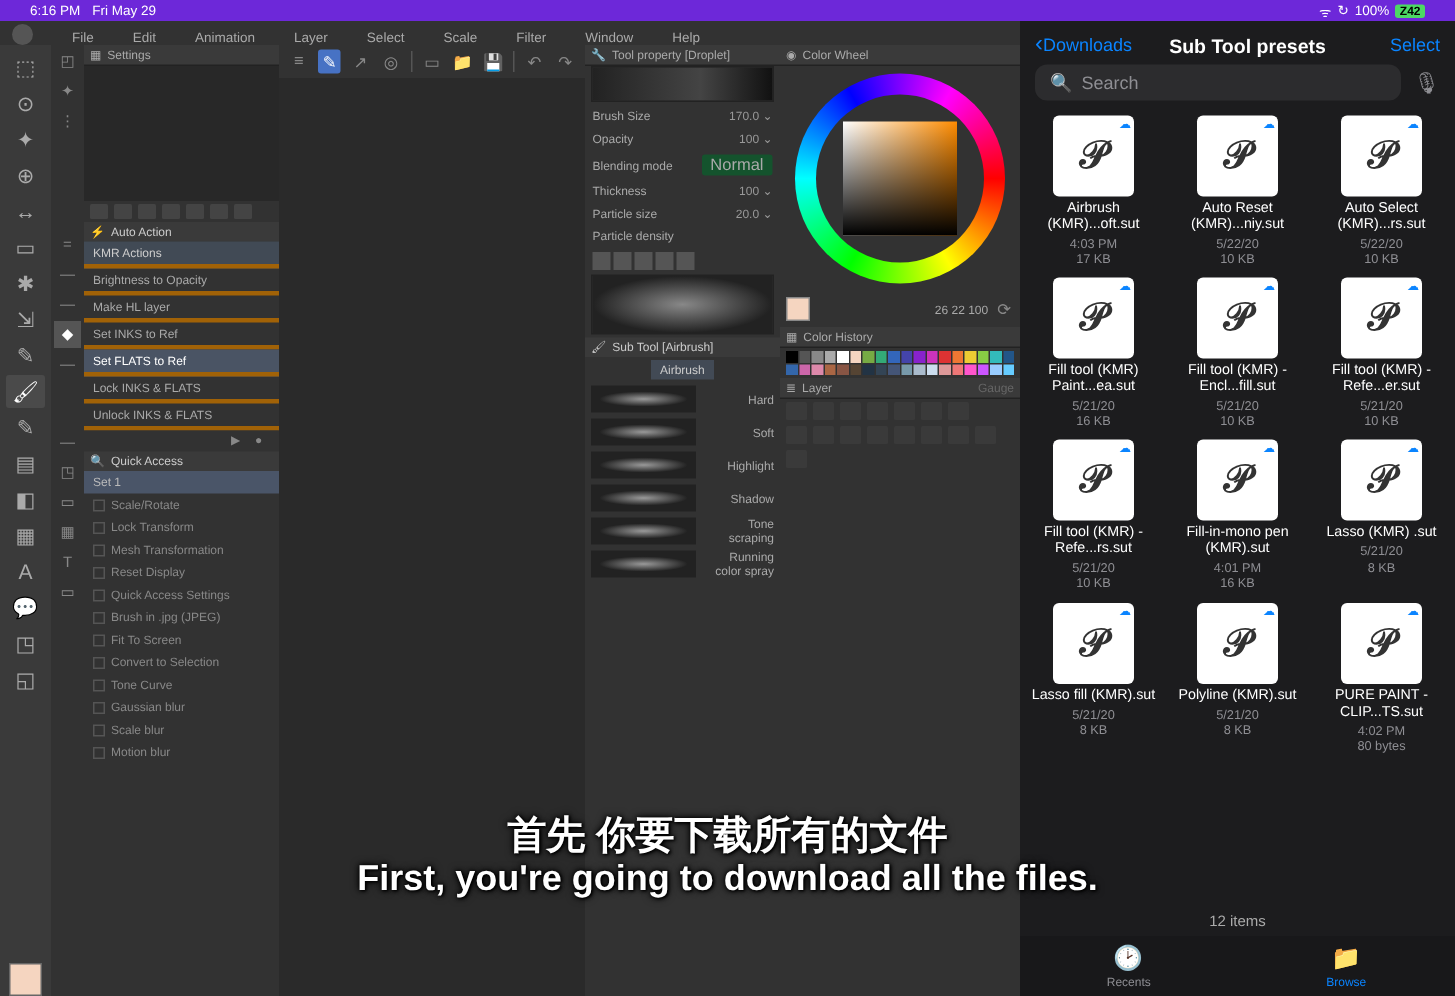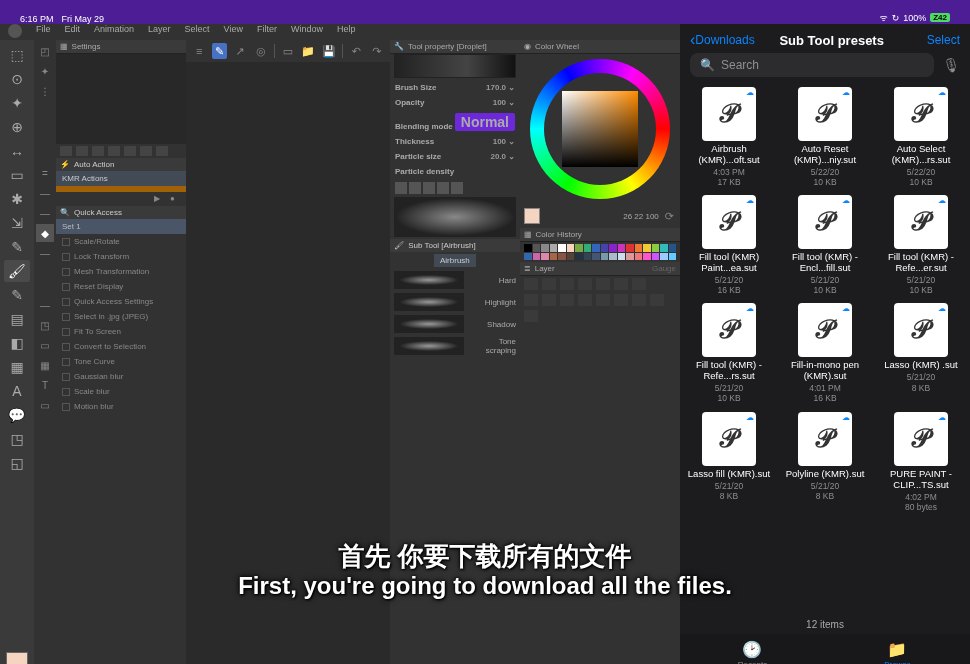--- a/index.html
+++ b/index.html
@@ -1,70 +1,70 @@
 <!DOCTYPE html>
 <html><head>
 <meta charset="utf-8">
 <style>
 * { margin: 0; padding: 0; box-sizing: border-box; font-family: -apple-system, "Helvetica Neue", Arial, sans-serif; }
 html, body { width: 970px; height: 664px; background: #000; overflow: hidden; color: #ccc; font-size: 10px; }
 .device { width: 970px; height: 664px; position: relative; background: #1a1a1a; }
 
 
-.status-bar { height: 24px; display: flex; align-items: flex-end; padding: 0 20px; background: #4c1d95; font-size: 9px; color: #fff; justify-content: space-between; }
+.status-bar { height: 14px; display: flex; align-items: center; padding: 0 20px; background: #6d28d9; font-size: 9px; color: #fff; justify-content: space-between; }
 .status-left { display: flex; gap: 8px; }
 .status-right { display: flex; gap: 4px; align-items: center; }
 .battery-badge { background: #4cd964; color: #000; padding: 0 3px; border-radius: 2px; font-weight: 600; font-size: 8px; }
 
 
 .split { display: flex; height: calc(100% - 14px); }
 .left-app { flex: 1; background: #2b2b2b; display: flex; flex-direction: column; min-width: 0; }
 .right-app { width: 290px; background: #1c1c1e; display: flex; flex-direction: column; }
 
 
-.menu-bar { height: 16px; background: #323232; display: flex; align-items: flex-start; gap: 14px; padding: 0 8px; font-size: 9px; color: #aaa; }
+.menu-bar { height: 16px; background: #323232; display: flex; align-items: flex-end; gap: 26px; padding: 0 8px; font-size: 9px; color: #aaa; }
 .menu-bar .logo { width: 14px; height: 14px; background: #555; border-radius: 50%; }
 .menu-item { cursor: pointer; }
 
 
 .app-body { flex: 1; display: flex; min-height: 0; }
 .tool-col { width: 34px; background: #3a3a3a; display: flex; flex-direction: column; align-items: center; padding-top: 4px; gap: 2px; }
 .tool-col .tool { width: 26px; height: 22px; display: flex; align-items: center; justify-content: center; color: #aaa; border-radius: 2px; font-size: 14px; }
 .tool-col .tool.active { background: #4a4a4a; color: #fff; }
 .tool-col2 { width: 22px; background: #323232; display: flex; flex-direction: column; align-items: center; padding-top: 2px; gap: 2px; }
 .tool-col2 .t2 { width: 18px; height: 18px; display: flex; align-items: center; justify-content: center; color: #888; font-size: 10px; }
 .tool-col2 .t2.sel { background: #555; color: #fff; }
 
 .mid-col { width: 130px; background: #323232; display: flex; flex-direction: column; font-size: 8px; }
 .panel-header { display: flex; align-items: center; gap: 4px; padding: 2px 4px; background: #3a3a3a; font-size: 8px; color: #aaa; border-bottom: 1px solid #222; }
 .navigator-content { height: 90px; background: #282828; }
 
 .row-strip { height: 14px; background: #323232; display: flex; padding: 0 4px; gap: 4px; align-items: center; }
 .row-strip .chip { width: 12px; height: 10px; background: #444; border-radius: 1px; }
 
 .action-head { background:#3a3a3a; padding: 2px 4px; display:flex; align-items:center; gap:4px;}
-.action-row { padding: 3px 6px; color: #aaa; border-bottom: 6px solid #a16207; font-size: 8px; }
+.action-row { padding: 3px 6px; color: #aaa; border-bottom: 3px solid #a16207; font-size: 8px; }
 .action-row.head { background: #414a55; color: #ccc; }
 .action-row.sel { background: #4a5464; color: #fff; }
 
 .qa-head { background:#3a3a3a; padding:2px 4px; display:flex; gap:4px; align-items:center;}
 .qa-row { padding: 3px 6px; color: #888; display: flex; align-items: center; gap: 4px; font-size: 8px; text-align: right; }
 .qa-row .dot { width: 8px; height: 8px; border: 1px solid #555; }
 .qa-row.sel { background: #4a5568; color: #bbb; }
 
 .canvas-col { flex: 1; min-width: 0; background: #2a2a2a; display: flex; flex-direction: column; }
 .top-toolbar { height: 22px; background: #323232; display: flex; align-items: center; gap: 6px; padding: 0 6px; }
 .toolbar-btn { width: 18px; height: 16px; display: flex; align-items: center; justify-content: center; color: #888; font-size: 11px; border-radius: 2px; }
 .toolbar-btn.active { background: #4772c4; color: #fff; }
 .canvas { flex: 1; background: #2a2a2a; position: relative; }
 
 .prop-col { width: 130px; background: #323232; display: flex; flex-direction: column; font-size: 8px; }
-.prop-row { display: flex; justify-content: space-between; align-items: flex-end; padding: 3px 5px; color: #aaa; font-weight: bold; }
+.prop-row { display: flex; justify-content: space-between; align-items: center; padding: 3px 5px; color: #aaa; }
 .prop-row .val { color: #999; font-size: 8px; }
-.prop-row .sel-box { background: #6d28d9; padding: 1px 6px; border-radius: 2px; font-size: 14px; }
+.prop-row .sel-box { background: #14532d; padding: 1px 6px; border-radius: 2px; font-size: 11px; }
 .tex-strip { height: 24px; background: linear-gradient(90deg, #222, #444 60%, #111); margin: 0 4px 2px; border: 1px solid #222; }
 
 .subtool-head { background:#3a3a3a; padding:2px 4px; display:flex; gap:4px;}
 .subtool-tab { background: #424a55; color:#ccc; padding:2px 6px; font-size:8px; display:inline-block;margin-left:40px;}
 .brush-row { display:flex; align-items:center; padding:2px 4px; gap:6px; }
 .brush-prev { width:70px; height:18px; background: radial-gradient(ellipse 60% 40%, #999, #222 70%); }
 .brush-row .bname { color:#aaa; font-size:8px; flex:1; text-align:right;}
 
 .color-col { width: 160px; background: #323232; display: flex; flex-direction: column; }
 .particle-row { display:flex; gap:2px; padding:3px 5px; }
@@ -137,21 +137,21 @@
   <div class="split">
 
     <div class="left-app">
       <div class="menu-bar">
         <div class="logo"></div>
         <span class="menu-item">File</span>
         <span class="menu-item">Edit</span>
         <span class="menu-item">Animation</span>
         <span class="menu-item">Layer</span>
         <span class="menu-item">Select</span>
-        <span class="menu-item">View</span>
+        <span class="menu-item">Scale</span>
         <span class="menu-item">Filter</span>
         <span class="menu-item">Window</span>
         <span class="menu-item">Help</span>
       </div>
 
       <div class="app-body">
 
         <div class="tool-col">
           <div class="tool">⬚</div>
           <div class="tool">⊙</div>
@@ -209,20 +209,28 @@
             <div class="chip"></div>
           </div>
 
           <div class="action-head">
             <span>⚡</span>
             <span>Auto Action</span>
           </div>
           <div class="action-row head">
             <span>KMR Actions</span>
           </div>
+          <div id="actions-list">
+              <div class="action-row">Brightness to Opacity</div>
+              <div class="action-row">Make HL layer</div>
+              <div class="action-row">Set INKS to Ref</div>
+              <div class="action-row sel">Set FLATS to Ref</div>
+              <div class="action-row">Lock INKS &amp; FLATS</div>
+              <div class="action-row">Unlock INKS &amp; FLATS</div>
+            </div>
           <div class="row-strip" style="justify-content:flex-end;">
             <div class="chip" style="background:none;color:#888;">▶</div>
             <div class="chip" style="background:none;color:#888;">●</div>
           </div>
 
           <div class="qa-head">
             <span>🔍</span>
             <span>Quick Access</span>
           </div>
           <div class="qa-row sel">
@@ -244,21 +252,21 @@
               <div class="qa-row">
                 <span class="dot"></span>
                 <span>Reset Display</span>
               </div>
               <div class="qa-row">
                 <span class="dot"></span>
                 <span>Quick Access Settings</span>
               </div>
               <div class="qa-row">
                 <span class="dot"></span>
-                <span>Select in .jpg (JPEG)</span>
+                <span>Brush in .jpg (JPEG)</span>
               </div>
               <div class="qa-row">
                 <span class="dot"></span>
                 <span>Fit To Screen</span>
               </div>
               <div class="qa-row">
                 <span class="dot"></span>
                 <span>Convert to Selection</span>
               </div>
               <div class="qa-row">
@@ -342,29 +350,37 @@
           <div style="padding:2px 4px;">
             <span class="subtool-tab">Airbrush</span>
           </div>
           <div id="brushes-list" style="overflow:hidden;">
               <div class="brush-row">
                 <div class="brush-prev"></div>
                 <span class="bname">Hard</span>
               </div>
               <div class="brush-row">
                 <div class="brush-prev"></div>
+                <span class="bname">Soft</span>
+              </div>
+              <div class="brush-row">
+                <div class="brush-prev"></div>
                 <span class="bname">Highlight</span>
               </div>
               <div class="brush-row">
                 <div class="brush-prev"></div>
                 <span class="bname">Shadow</span>
               </div>
               <div class="brush-row">
                 <div class="brush-prev"></div>
                 <span class="bname">Tone scraping</span>
+              </div>
+              <div class="brush-row">
+                <div class="brush-prev"></div>
+                <span class="bname">Running color spray</span>
               </div>
             </div>
         </div>
 
         <div class="color-col">
           <div class="panel-header">
             <span>◉</span>
             <span>Color Wheel</span>
           </div>
           <div class="color-wheel-wrap">

